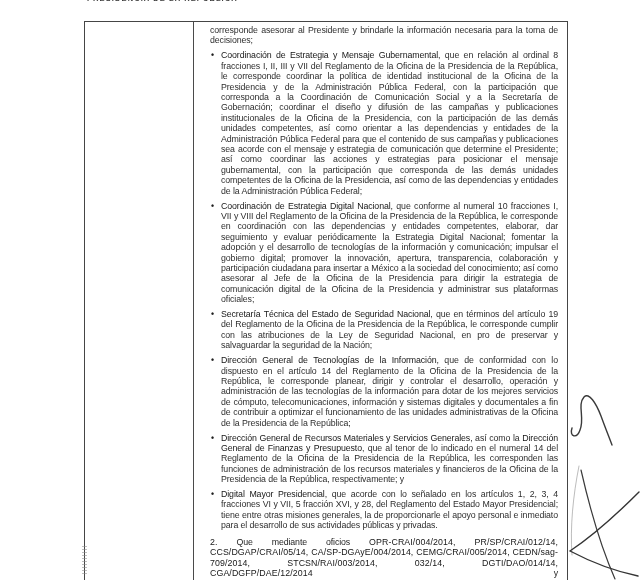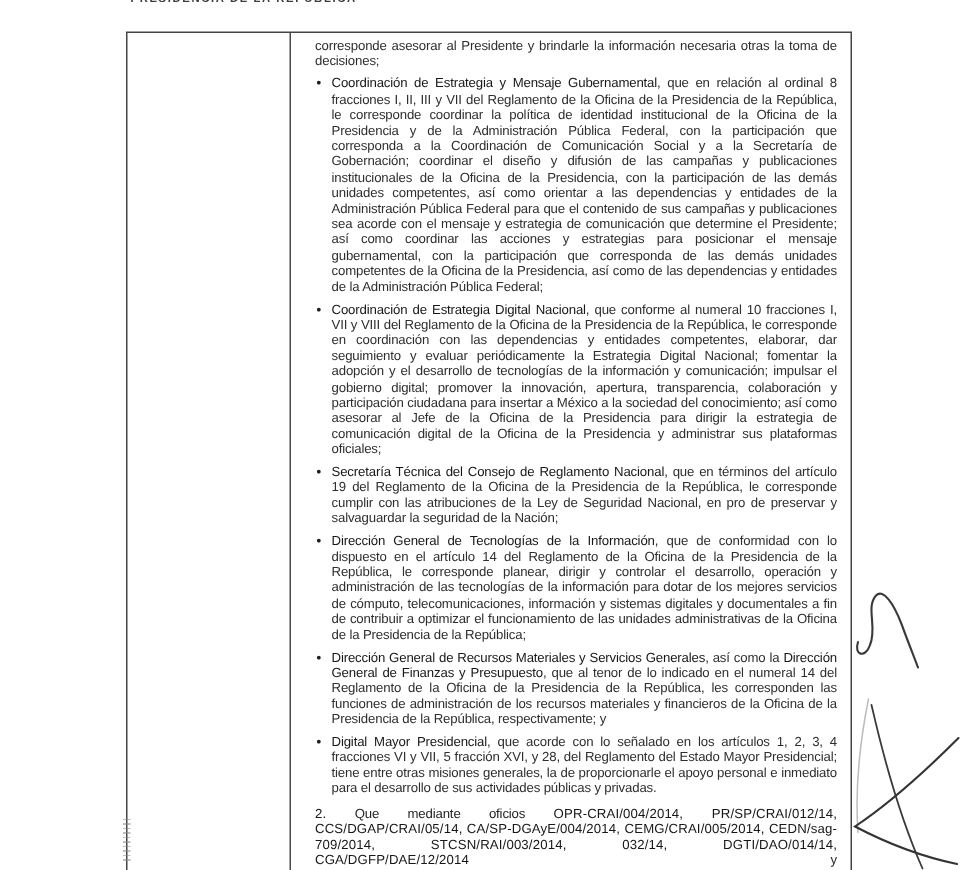--- a/index.html
+++ b/index.html
@@ -46,35 +46,35 @@
 <div class="letterhead">PRESIDENCIA DE LA REPÚBLICA</div>
 
 <div class="frame">
   <div class="divider"></div>
 </div>
 
 <div class="annotation-smudge"></div>
 
 <div class="content">
 
-  <p class="para">corresponde asesorar al Presidente y brindarle la información necesaria otras la toma de decisiones;</p>
+  <p class="para">corresponde asesorar al Presidente y brindarle la información necesaria para la toma de decisiones;</p>
 
   <div class="bullet">
     <span class="marker">•</span>
     <span class="b">Coordinación de Estrategia y Mensaje Gubernamental</span><span>, que en relación al ordinal 8 fracciones I, II, III y VII del Reglamento de la Oficina de la Presidencia de la República, le corresponde coordinar la política de identidad institucional de la Oficina de la Presidencia y de la Administración Pública Federal, con la participación que corresponda a la Coordinación de Comunicación Social y a la Secretaría de Gobernación; coordinar el diseño y difusión de las campañas y publicaciones institucionales de la Oficina de la Presidencia, con la participación de las demás unidades competentes, así como orientar a las dependencias y entidades de la Administración Pública Federal para que el contenido de sus campañas y publicaciones sea acorde con el mensaje y estrategia de comunicación que determine el Presidente; así como coordinar las acciones y estrategias para posicionar el mensaje gubernamental, con la participación que corresponda de las demás unidades competentes de la Oficina de la Presidencia, así como de las dependencias y entidades de la Administración Pública Federal;</span>
   </div>
 
   <div class="bullet">
     <span class="marker">•</span>
     <span class="b">Coordinación de Estrategia Digital Nacional</span><span>, que conforme al numeral 10 fracciones I, VII y VIII del Reglamento de la Oficina de la Presidencia de la República, le corresponde en coordinación con las dependencias y entidades competentes, elaborar, dar seguimiento y evaluar periódicamente la Estrategia Digital Nacional; fomentar la adopción y el desarrollo de tecnologías de la información y comunicación; impulsar el gobierno digital; promover la innovación, apertura, transparencia, colaboración y participación ciudadana para insertar a México a la sociedad del conocimiento; así como asesorar al Jefe de la Oficina de la Presidencia para dirigir la estrategia de comunicación digital de la Oficina de la Presidencia y administrar sus plataformas oficiales;</span>
   </div>
 
   <div class="bullet">
     <span class="marker">•</span>
-    <span class="b">Secretaría Técnica del Consejo de Reglamento Nacional</span><span>, que en términos del artículo 19 del Reglamento de la Oficina de la Presidencia de la República, le corresponde cumplir con las atribuciones de la Ley de Seguridad Nacional, en pro de preservar y salvaguardar la seguridad de la Nación;</span>
+    <span class="b">Secretaría Técnica del Estado de Seguridad Nacional</span><span>, que en términos del artículo 19 del Reglamento de la Oficina de la Presidencia de la República, le corresponde cumplir con las atribuciones de la Ley de Seguridad Nacional, en pro de preservar y salvaguardar la seguridad de la Nación;</span>
   </div>
 
   <div class="bullet">
     <span class="marker">•</span>
     <span class="b">Dirección General de Tecnologías de la Información</span><span>, que de conformidad con lo dispuesto en el artículo 14 del Reglamento de la Oficina de la Presidencia de la República, le corresponde planear, dirigir y controlar el desarrollo, operación y administración de las tecnologías de la información para dotar de los mejores servicios de cómputo, telecomunicaciones, información y sistemas digitales y documentales a fin de contribuir a optimizar el funcionamiento de las unidades administrativas de la Oficina de la Presidencia de la República;</span>
   </div>
 
   <div class="bullet">
     <span class="marker">•</span>
     <span class="b">Dirección General de Recursos Materiales y Servicios Generales</span><span>, así como la </span><span class="b">Dirección General de Finanzas y Presupuesto</span><span>, que al tenor de lo indicado en el numeral 14 del Reglamento de la Oficina de la Presidencia de la República, les corresponden las funciones de administración de los recursos materiales y financieros de la Oficina de la Presidencia de la República, respectivamente; y</span>

